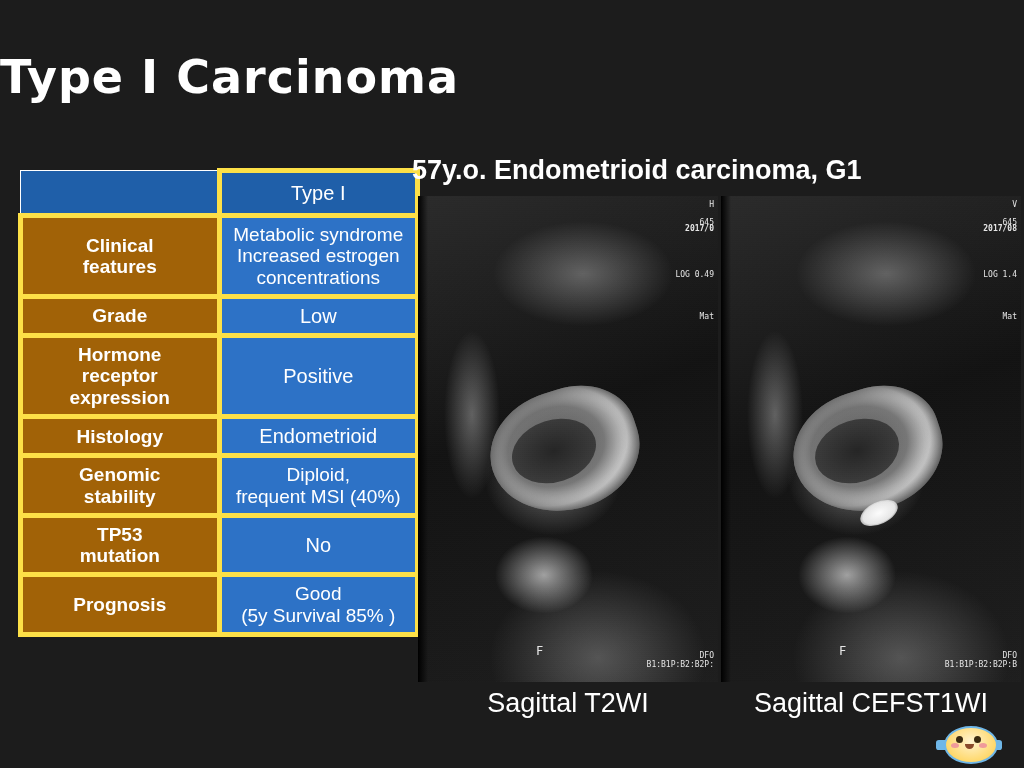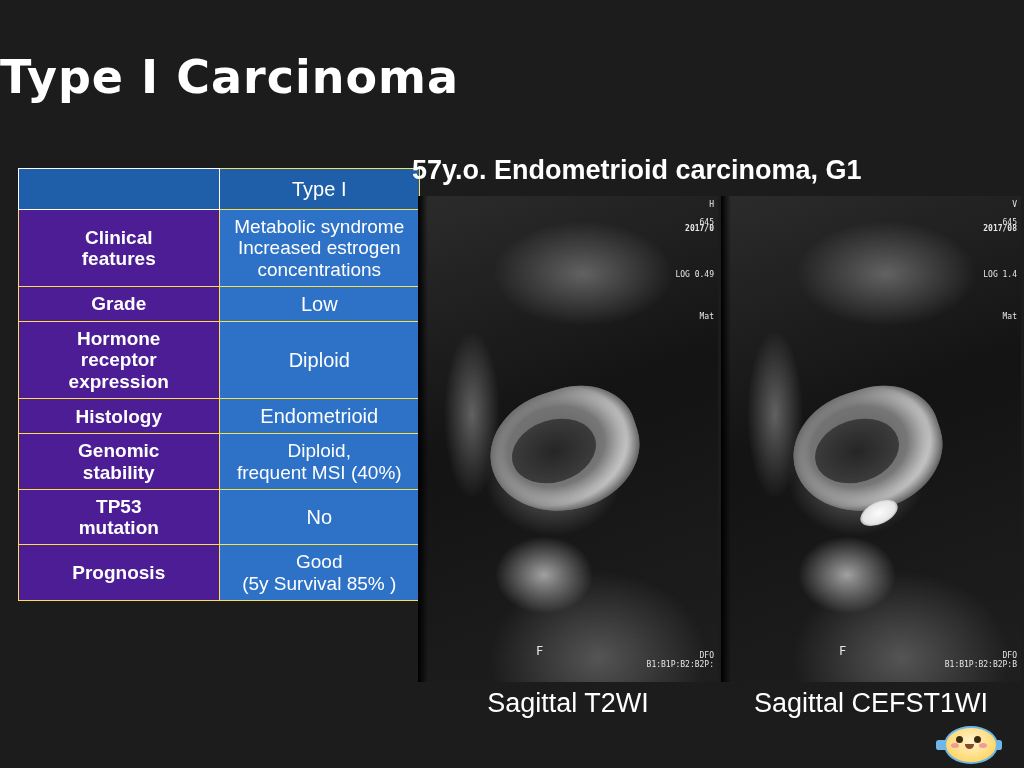--- a/index.html
+++ b/index.html
@@ -35,29 +35,29 @@
     left: 18px;
     top: 168px;
     width: 402px;
   }
   table.compare {
     border-collapse: collapse;
     width: 402px;
     table-layout: fixed;
   }
   table.compare td {
-    border: 1px solid #fde047;
+    border: 5px solid #fde047;
     color: #ffffff;
     text-align: center;
     vertical-align: middle;
     line-height: 1.12;
   }
   table.compare td.label {
     width: 136px;
-    background: #4c1d95;
+    background: #a16207;
     font-size: 19px;
     font-weight: bold;
     padding: 6px 4px;
   }
   table.compare td.value {
     width: 266px;
     background: #2d72c6;
     font-size: 20px;
     font-weight: normal;
     padding: 6px 6px;
@@ -273,21 +273,21 @@
       <td class="label">Grade</td>
       <td class="value">Low</td>
     </tr>
 
     <tr>
       <td class="label">
         <span class="small-line">Hormone</span>
         <span class="small-line">receptor</span>
         <span class="small-line">expression</span>
       </td>
-      <td class="value">Diploid</td>
+      <td class="value">Positive</td>
     </tr>
 
     <tr>
       <td class="label">Histology</td>
       <td class="value">Endometrioid</td>
     </tr>
 
     <tr>
       <td class="label">
         <span class="small-line">Genomic</span>

